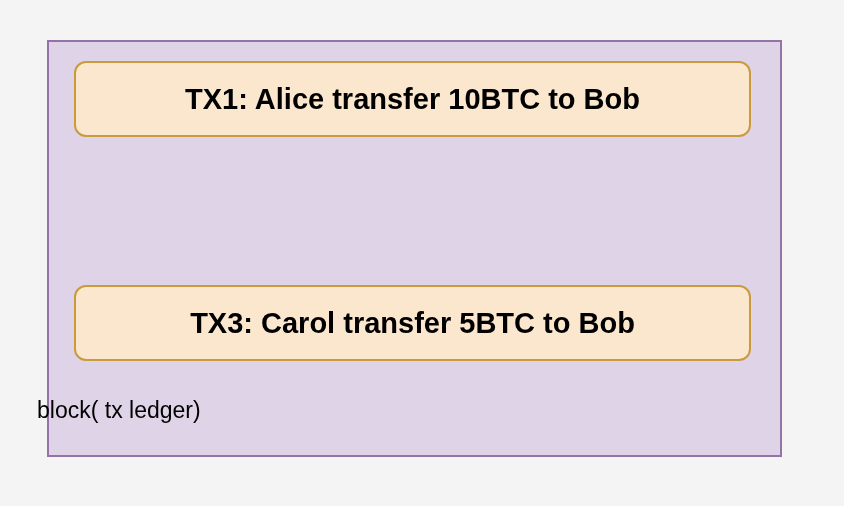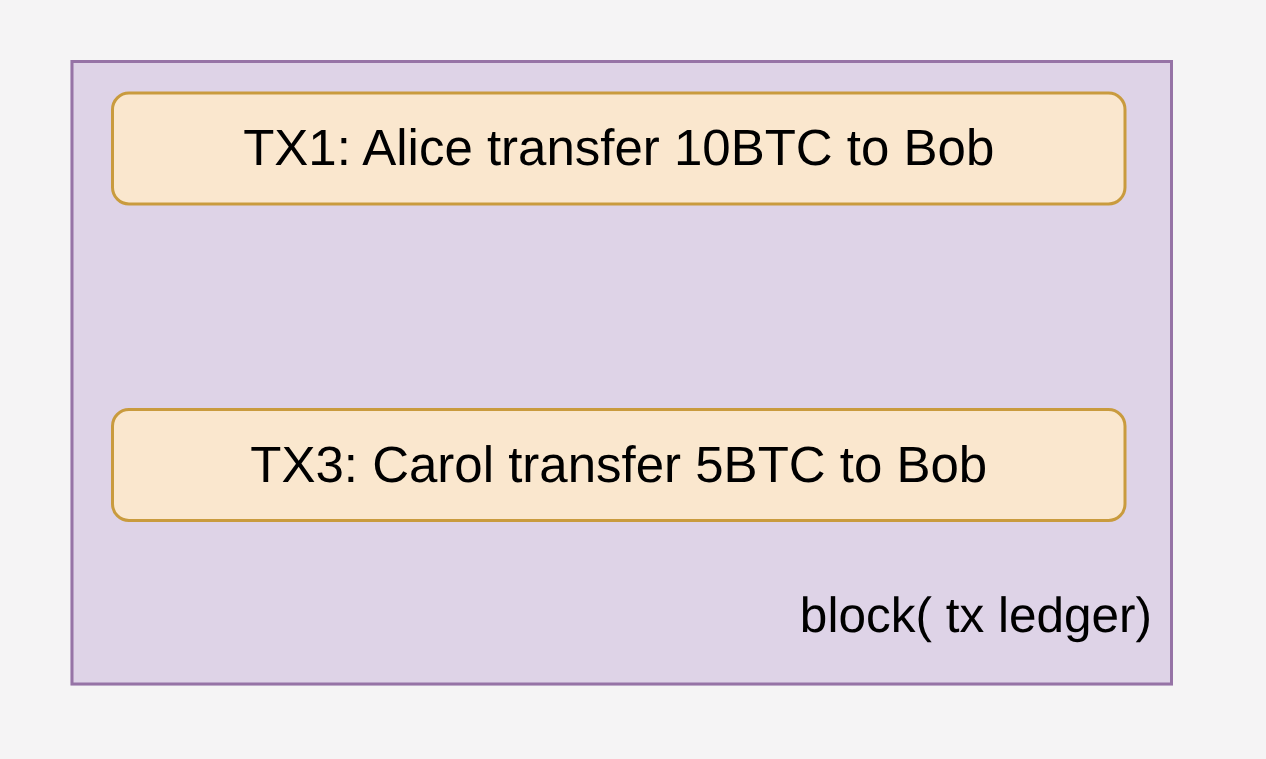--- a/index.html
+++ b/index.html
@@ -40,33 +40,34 @@
     height: 76px;
     background: var(--tx-fill);
     border: 2px solid var(--tx-stroke);
     border-radius: 12px;
     display: flex;
     align-items: center;
     justify-content: center;
   }
   .tx-1 { top: 19px; }
   .tx-2 { top: 119px; }
-  .tx-3 { top: 230px; }
+  .tx-3 { top: 243px; }
   .tx-text {
-    font-size: 34px;
+    font-size: 29px;
     line-height: 1;
     white-space: nowrap;
+    font-weight: bold;
   }
   .block-label {
     position: absolute;
     top: 352px;
     left: -12px;
     width: 100%;
-    text-align: right;
-    font-size: 33px;
+    text-align: left;
+    font-size: 23px;
     line-height: 32px;
     white-space: nowrap;
   }
 </style>
 </head>
 <body>
 
 <div class="block">
   <div class="tx tx-1">
     <span class="tx-text">TX1: Alice transfer 10BTC to Bob</span>

